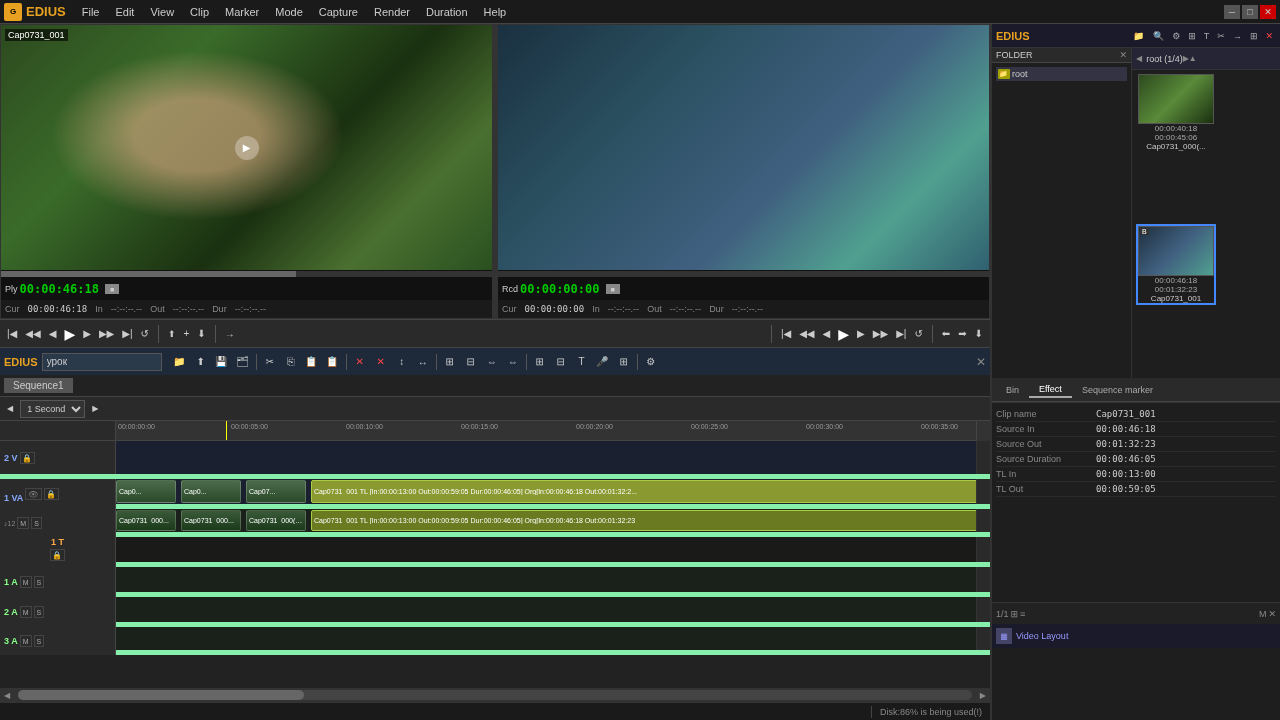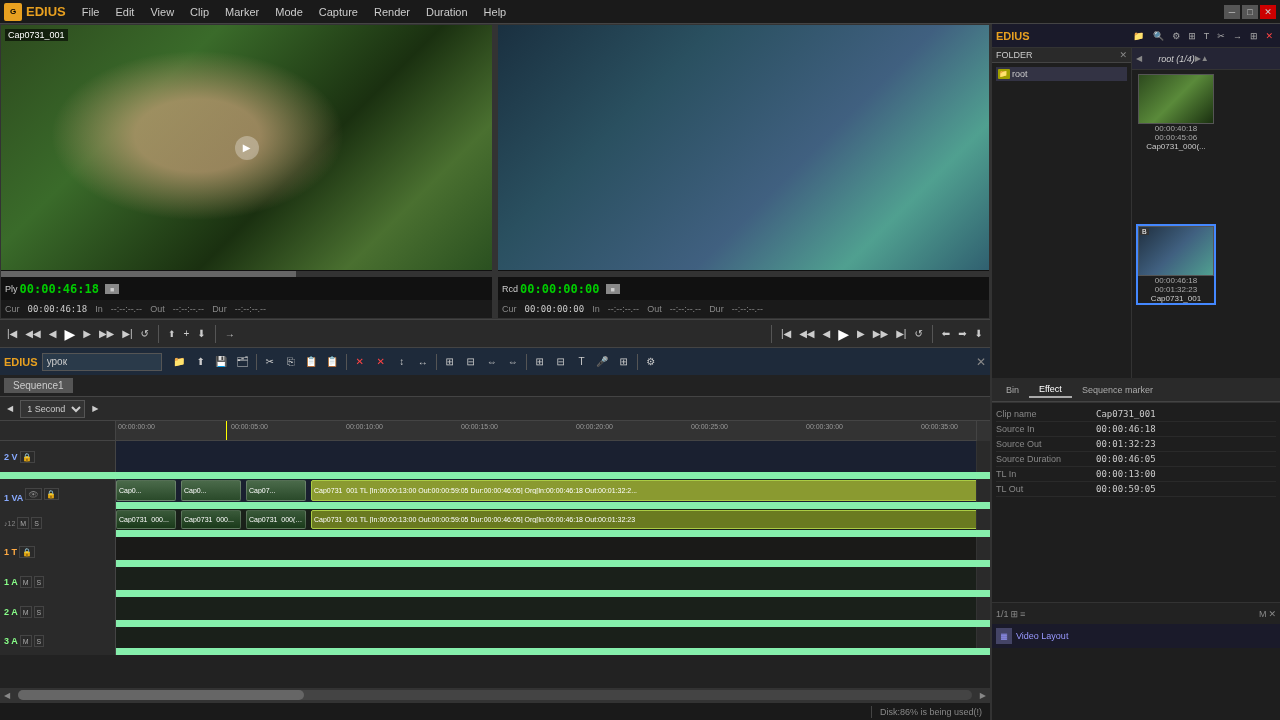--- a/index.html
+++ b/index.html
@@ -59,21 +59,21 @@
     .seq-tab { background: #3a3a3a; border: 1px solid #555; padding: 1px 8px; font-size: 10px; color: #ccc; cursor: pointer; }
     .seq-tab.active { background: #555; }
 
     
     .timeline-area { flex: 1; display: flex; flex-direction: column; background: #222; overflow: hidden; }
     .timeline-header { display: flex; align-items: center; background: #2a2a2a; height: 24px; padding: 0 4px; gap: 4px; border-bottom: 1px solid #444; }
     .time-scale-select { background: #333; border: 1px solid #555; color: #ccc; height: 18px; font-size: 9px; padding: 0 2px; }
     .timeline-tracks { flex: 1; overflow-y: auto; overflow-x: hidden; }
     
     
-    .track-row { display: flex; height: 38px; border-bottom: 7px solid #86efac; }
+    .track-row { display: flex; height: 38px; border-bottom: 5px solid #86efac; }
     .track-label { width: 116px; min-width: 116px; background: #2a2a2a; display: flex; align-items: center; padding: 0 4px; gap: 2px; border-right: 1px solid #444; font-size: 9px; color: #aaa; }
     .track-btn { background: none; border: 1px solid #444; color: #aaa; font-size: 7px; padding: 1px 2px; cursor: pointer; height: 12px; }
     .track-content { flex: 1; position: relative; background: #1e1e1e; overflow: hidden; }
     .track-content.v-track { background: #1a2030; }
     .track-content.a-track { background: #1a201a; }
     .clip-block { position: absolute; top: 1px; height: calc(100% - 2px); border-radius: 2px; overflow: hidden; display: flex; align-items: center; padding: 0 2px; font-size: 7px; color: #fff; cursor: pointer; border: 1px solid rgba(255,255,255,0.2); }
     .clip-video { background: linear-gradient(180deg, #4a6a4a, #2a4a2a); }
     .clip-audio { background: linear-gradient(180deg, #3a5a3a, #1a3a1a); }
     .clip-selected { background: #8a9a30; border: 1px solid #aacc44; }
     .clip-text { white-space: nowrap; overflow: hidden; text-overflow: ellipsis; font-size: 7px; }
@@ -132,21 +132,21 @@
     
     
     .ruler-container { position: relative; height: 20px; background: #333; border-bottom: 1px solid #444; overflow: hidden; }
     .ruler-label { position: absolute; font-size: 7px; color: #999; top: 2px; }
     
     
     .effect-tabs { display: flex; align-items: center; padding: 0 4px; background: #2a2a2a; border-bottom: 1px solid #444; height: 24px; }
     .effect-tab { padding: 2px 10px; font-size: 9px; color: #aaa; cursor: pointer; }
     .effect-tab.active { color: #fff; border-bottom: 2px solid #aaa; }
     .root-header { display: flex; align-items: center; background: #252535; height: 22px; padding: 0 4px; border-bottom: 1px solid #333; }
-    .root-nav { margin-left: 16px; color: #ccc; font-size: 9px; font-style: italic; }
+    .root-nav { margin-left: 4px; color: #ccc; font-size: 9px; }
     .scroll-btn { background: none; border: none; color: #888; cursor: pointer; font-size: 8px; }
     
     .preview-sep { width: 4px; background: #333; }
     
     
     .tl-v-label { color: #88aaff; font-weight: bold; }
     .tl-va-label { color: #88aaff; font-weight: bold; margin-top: 8px; }
     .tl-t-label { color: #ffaa44; font-weight: bold; }
     .tl-a-label { color: #88ff88; font-weight: bold; }
     
@@ -391,21 +391,21 @@
                 <span class="clip-text">Cap0731_000(0...</span>
               </div>
               <div class="clip-block" style="left:195px; width:730px; top:1px; height:calc(100% - 2px); background:#6a7a20; border:1px solid #aacc44;">
                 <span class="clip-text" style="font-size:7px;">Cap0731_001  TL [In:00:00:13:00 Out:00:00:59:05 Dur:00:00:46:05]  Org[In:00:00:46:18 Out:00:01:32:23</span>
               </div>
             </div>
             <div style="width:14px; background:#2a2a2a; border-left:1px solid #333;"></div>
           </div>
 
           <div class="track-row" style="height:30px;">
-            <div class="track-label" style="height:30px;">
+            <div class="track-label" style="height:30px;flex-direction:column;">
               <span class="tl-t-label">1 T</span>
               <button class="track-btn lock-icon">🔒</button>
             </div>
             <div class="track-content" style="background:#1a1a18;"></div>
             <div style="width:14px; background:#2a2a2a; border-left:1px solid #333;"></div>
           </div>
 
           <div class="track-row" style="height:30px;">
             <div class="track-label" style="height:30px;">
               <span class="tl-a-label">1 A</span>

